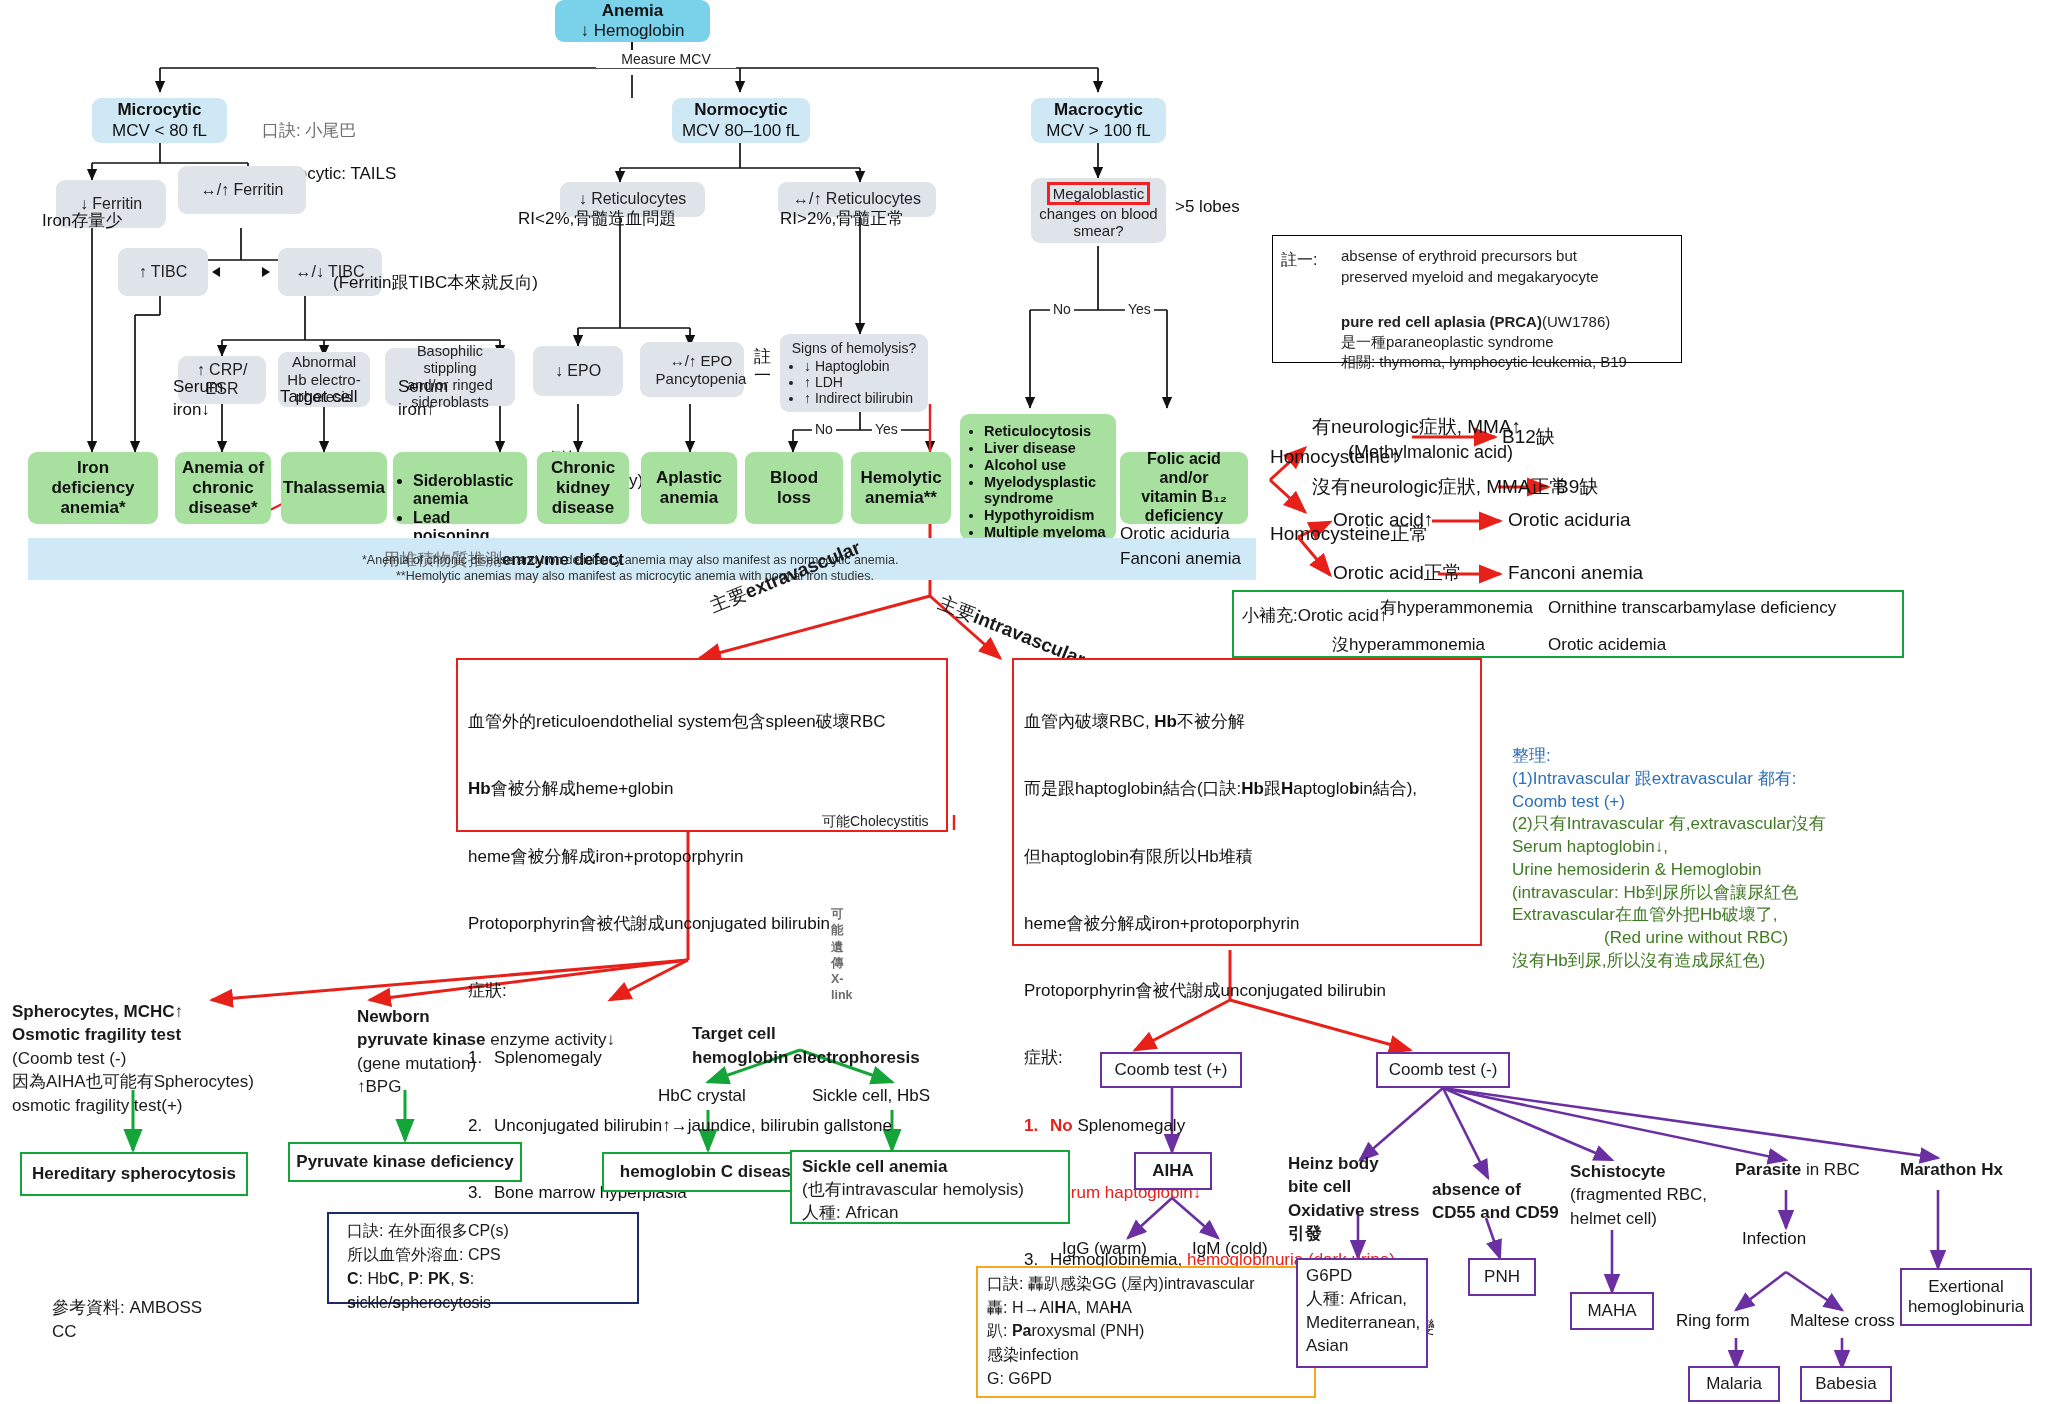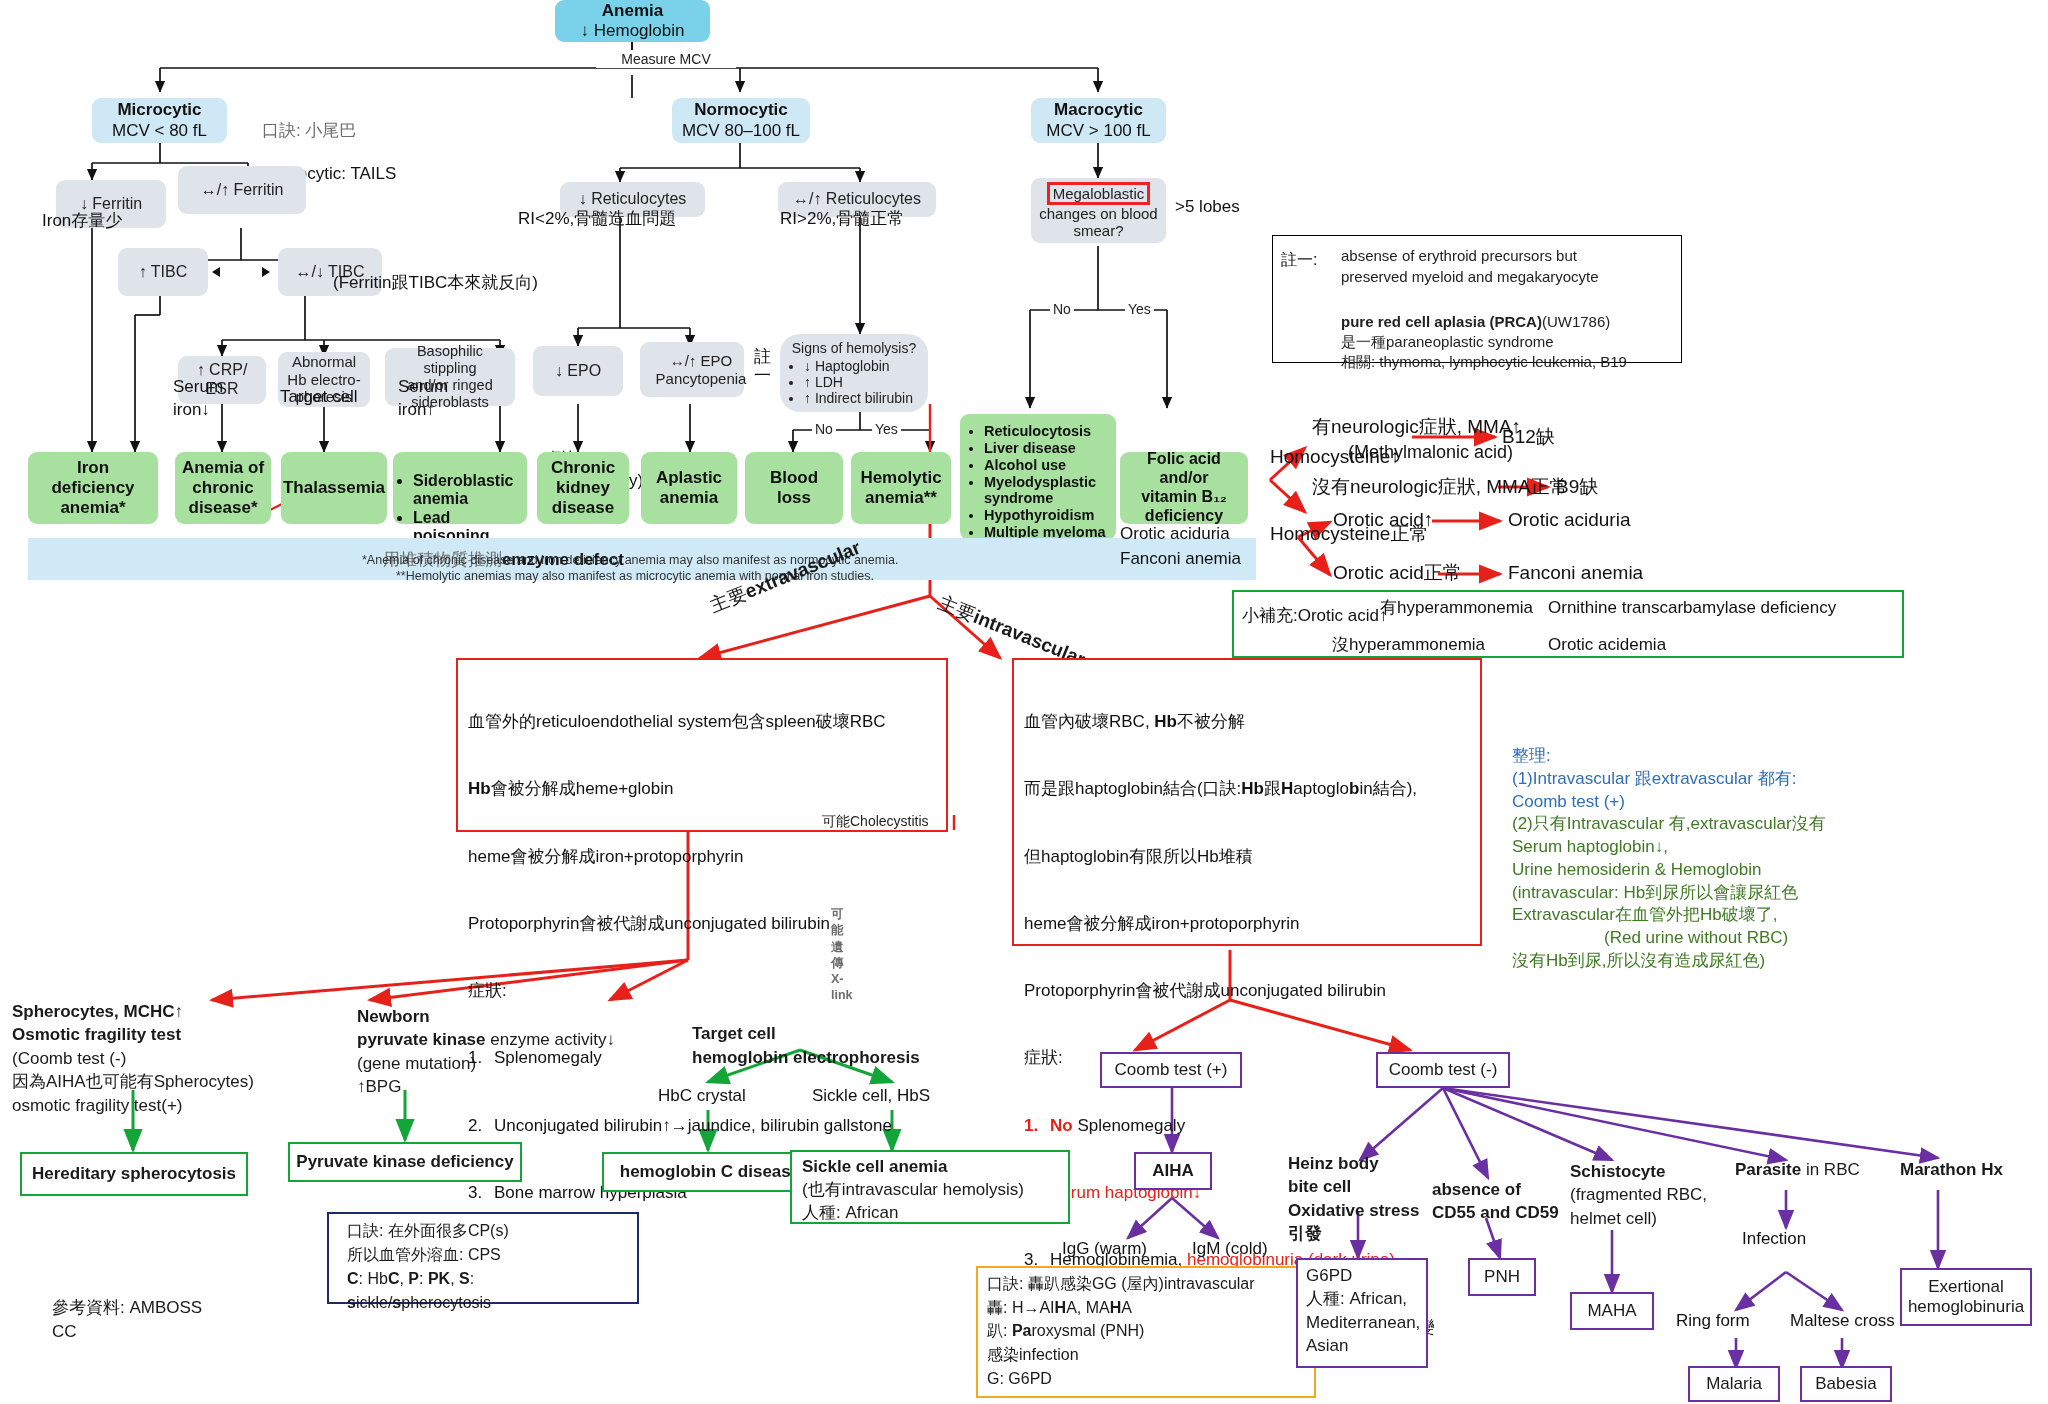--- a/index.html
+++ b/index.html
@@ -267,21 +267,21 @@
   <div class="abs txt" style="left:780px;top:208px;">RI&gt;2%,骨髓正常</div>
 
   <div class="abs node node-grey" style="left:533px;top:346px;width:90px;height:50px;">↓ EPO</div>
   <div class="abs node node-grey" style="left:640px;top:342px;width:104px;height:55px;white-space:pre-line;font-size:15px;padding-left:24px;"><span>↔/↑ EPO
 Pancytopenia</span></div>
   <div class="abs txt" style="left:754px;top:348px;white-space:pre-line;line-height:1.1;">註
 一</div>
   <div class="abs txt" style="left:543px;top:448px;white-space:pre-line;line-height:1.3;">(例如DM
 nephropathy)</div>
 
-  <div class="abs node-grey" style="left:780px;top:334px;width:148px;border-radius:20px;padding:6px 8px;font-size:14px;">
+  <div class="abs node-grey" style="left:780px;top:334px;width:148px;border-radius:9px;padding:6px 8px;font-size:14px;">
     <div style="text-align:center;">Signs of hemolysis?</div>
     <ul style="margin:2px 0 0 0;padding-left:16px;">
       <li>↓ Haptoglobin</li>
       <li>↑ LDH</li>
       <li>↑ Indirect bilirubin</li>
     </ul>
   </div>
   <div class="lbl" style="left:812px;top:421px;">No</div>
   <div class="lbl" style="left:872px;top:421px;">Yes</div>
 

